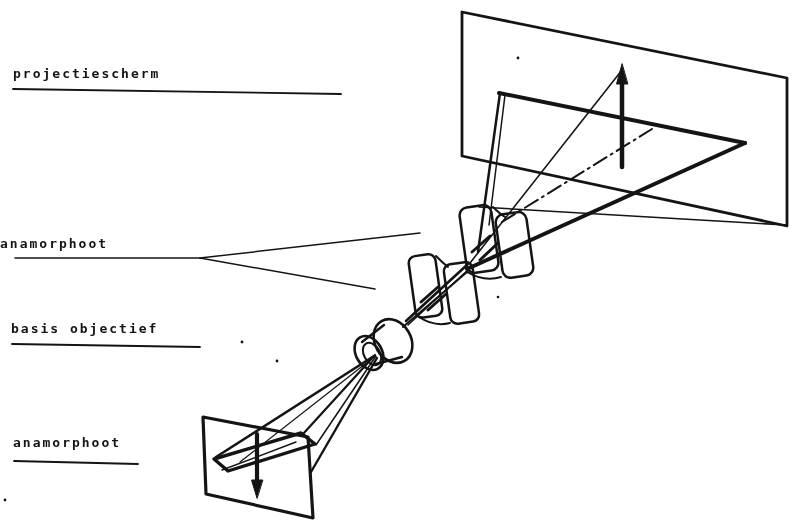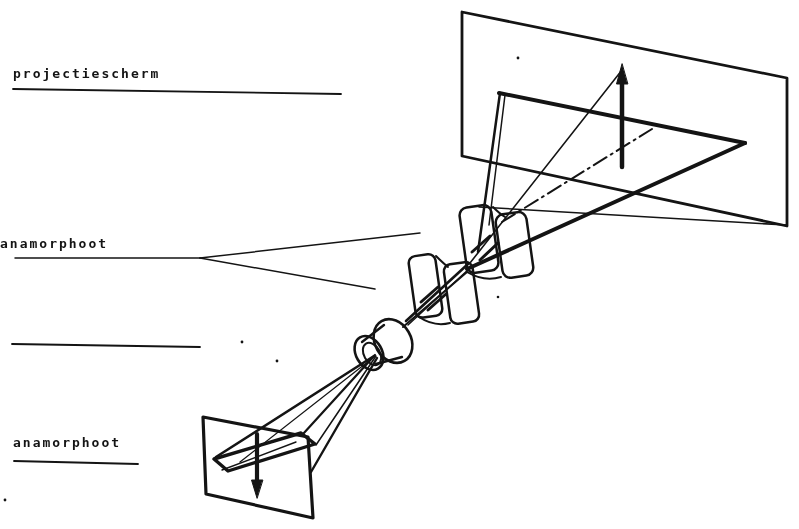--- a/index.html
+++ b/index.html
@@ -117,14 +117,15 @@
       <circle cx="518" cy="58" r="1.4"></circle>
       <circle cx="242" cy="342" r="1.4"></circle>
       <circle cx="277" cy="361" r="1.4"></circle>
       <circle cx="498" cy="297" r="1.3"></circle>
       <circle cx="5" cy="500" r="1.4"></circle>
     </g>
   </svg>
 
   <div class="lbl lbl-projectiescherm">projectiescherm</div>
   <div class="lbl lbl-anamorphoot">anamorphoot</div>
+  <div class="lbl lbl-basis-objectief">basis objectief</div>
   <div class="lbl lbl-filmbeeldje">anamorphoot</div>
 </div>
 
 </body></html>

